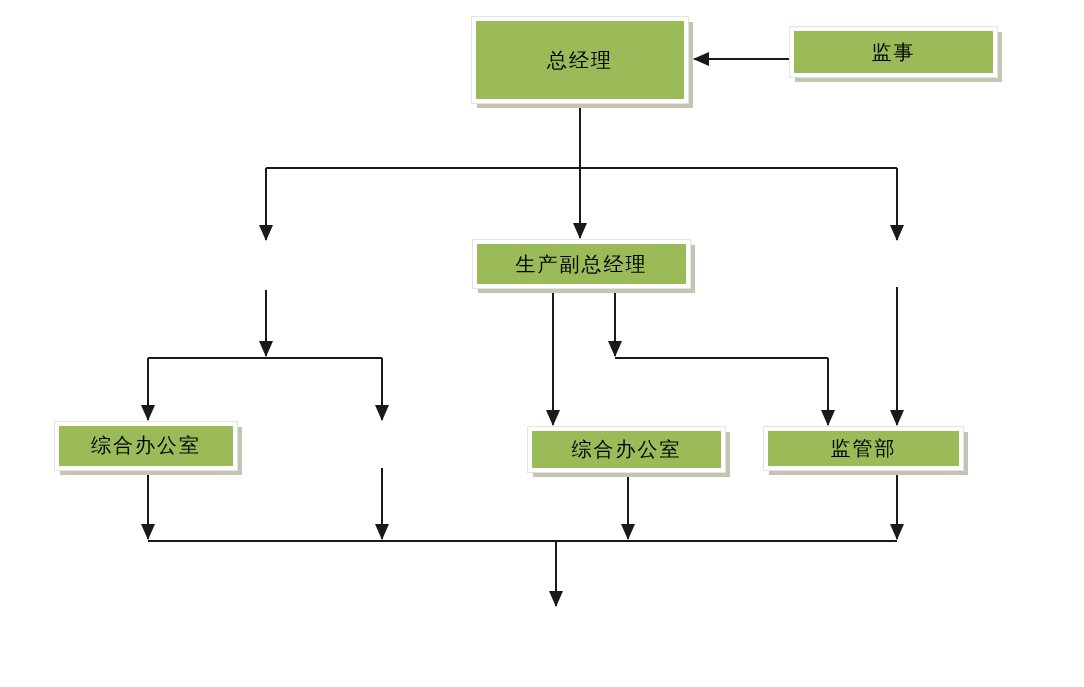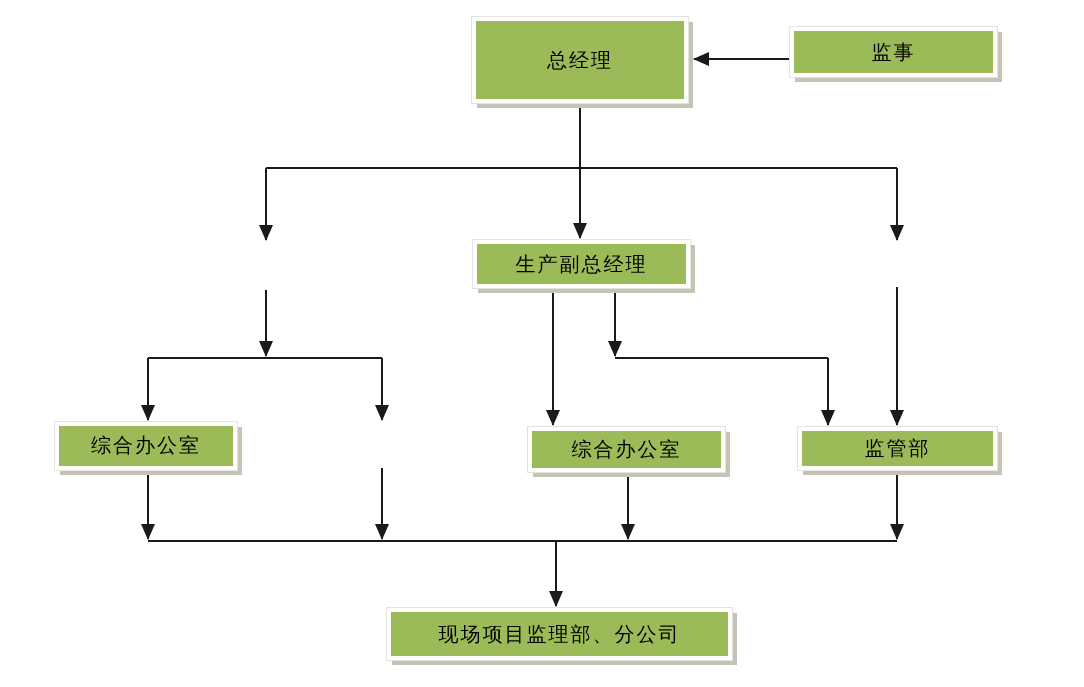--- a/index.html
+++ b/index.html
@@ -45,21 +45,21 @@
     text-align: center;
   }
   .node-gm          { left: 472px; top: 17px;  width: 216px; height: 86px; }
   .node-supervisor  { left: 790px; top: 27px;  width: 207px; height: 50px; }
   .node-admin       { left: 175px; top: 242px; width: 209px; height: 48px; }
   .node-prod        { left: 473px; top: 240px; width: 217px; height: 48px; }
   .node-tech        { left: 793px; top: 242px; width: 207px; height: 45px; }
   .node-office      { left: 55px;  top: 422px; width: 182px; height: 48px; font-family: Liberation Mono, monospace; }
   .node-finance     { left: 283px; top: 422px; width: 197px; height: 46px; }
   .node-marketing   { left: 528px; top: 427px; width: 197px; height: 45px; }
-  .node-supervision { left: 798px; top: 427px; width: 199px; height: 43px; }
+  .node-supervision { left: 764px; top: 427px; width: 199px; height: 43px; }
   .node-site        { left: 387px; top: 608px; width: 345px; height: 52px; }
 </style>
 </head>
 <body>
 
 <div class="canvas">
 
   <svg class="edges-svg" viewBox="0 0 1084 687" xmlns="http://www.w3.org/2000/svg">
     <defs>
       <marker id="arrow" markerUnits="userSpaceOnUse" markerWidth="16" markerHeight="14" refX="15" refY="7" orient="auto">
@@ -115,17 +115,14 @@
 
 
   <div class="node node-marketing">
     <span>综合办公室</span>
   </div>
 
   <div class="node node-supervision">
     <span>监管部</span>
   </div>
 
-  <div class="node node-site">
-    <span>现场项目监理部、分公司</span>
-  </div>
 
 </div>
 
 </body></html>

